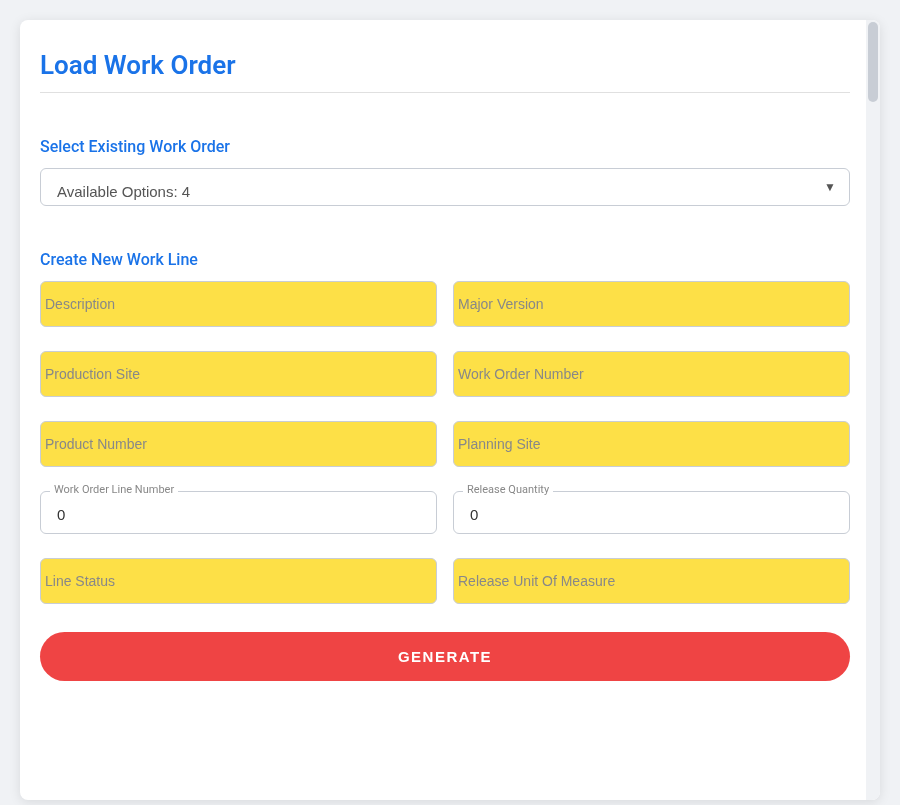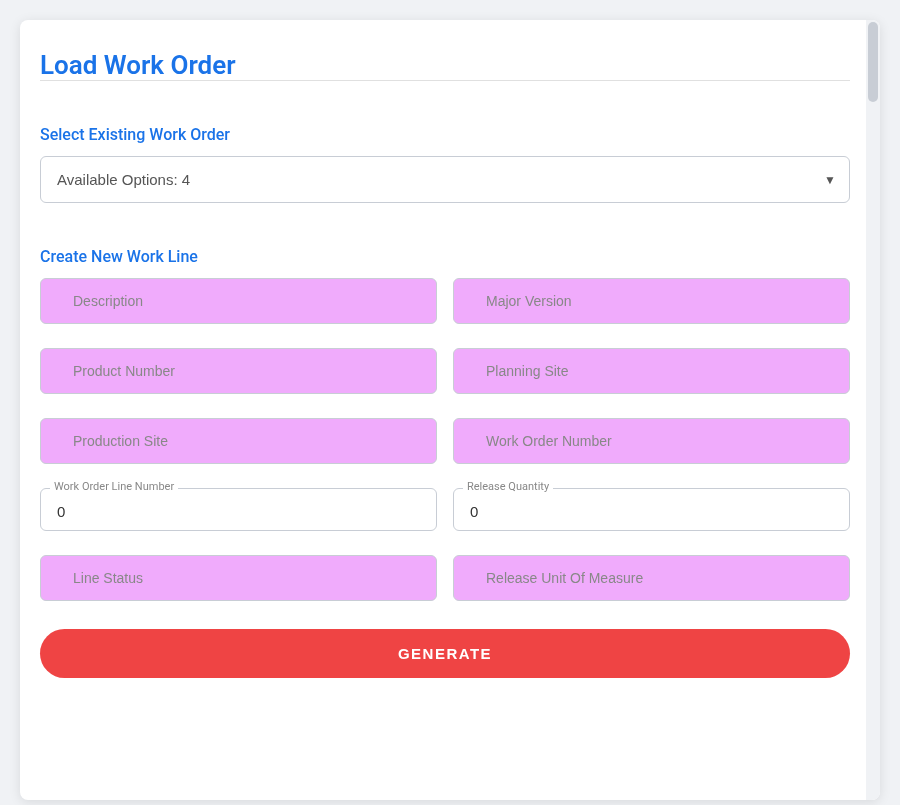--- a/index.html
+++ b/index.html
@@ -47,40 +47,40 @@
       background: #c8cdd5;
       border-radius: 5px;
       margin: 2px;
     }
 
     .page-title {
       font-size: 26px;
       font-weight: 600;
       color: #1a73e8;
       margin-bottom: 24px;
-      padding-bottom: 0;
+      padding-bottom: 12px;
       border-bottom: 1px solid #e0e0e0;
     }
 
     .section-label {
       font-size: 16px;
       font-weight: 500;
       color: #1a73e8;
       margin-bottom: 12px;
       margin-top: 44px;
     }
 
     .select-wrapper {
       position: relative;
       margin-bottom: 32px;
     }
 
     .select-field {
       width: 100%;
-      padding: 14px 40px 14px 16px;
+      padding: 14px 40px 5px 16px;
       border: 1px solid #c8cdd5;
       border-radius: 6px;
       font-size: 15px;
       color: #555;
       background: #fff;
       appearance: none;
       cursor: pointer;
       outline: none;
     }
 
@@ -96,26 +96,26 @@
 
     .form-grid {
       display: grid;
       grid-template-columns: 1fr 1fr;
       gap: 16px;
       margin-bottom: 24px;
     }
 
     .input-field {
       width: 100%;
-      padding: 14px 32px;
+      padding: 14px 4px;
       border: 1px solid #c8cdd5;
       border-radius: 6px;
       font-size: 14px;
       color: #555;
-      background: #f0abfc;
+      background: #fde047;
       outline: none;
     }
 
     .input-field::placeholder {
       color: #888;
     }
 
     .input-wrapper {
       position: relative;
       text-decoration: underline;
@@ -176,27 +176,27 @@
   </div>
 
   <div class="section-label">Create New Work Line</div>
 
   <div class="form-grid">
     <input class="input-field" type="text" placeholder="Description" style="">
     <input class="input-field" type="text" placeholder="Major Version" style="">
   </div>
 
   <div class="form-grid">
+    <input class="input-field" type="text" placeholder="Production Site" style="">
+    <input class="input-field" type="text" placeholder="Work Order Number" style="">
+  </div>
+
+  <div class="form-grid">
     <input class="input-field" type="text" placeholder="Product Number" style="">
     <input class="input-field" type="text" placeholder="Planning Site" style="">
-  </div>
-
-  <div class="form-grid">
-    <input class="input-field" type="text" placeholder="Production Site" style="">
-    <input class="input-field" type="text" placeholder="Work Order Number" style="">
   </div>
 
   <div class="form-grid">
     <div class="input-wrapper">
       <span class="float-label">Work Order Line Number</span>
       <input class="float-input" type="text" value="0" style="">
     </div>
     <div class="input-wrapper">
       <span class="float-label">Release Quantity</span>
       <input class="float-input" type="text" value="0" style="">

